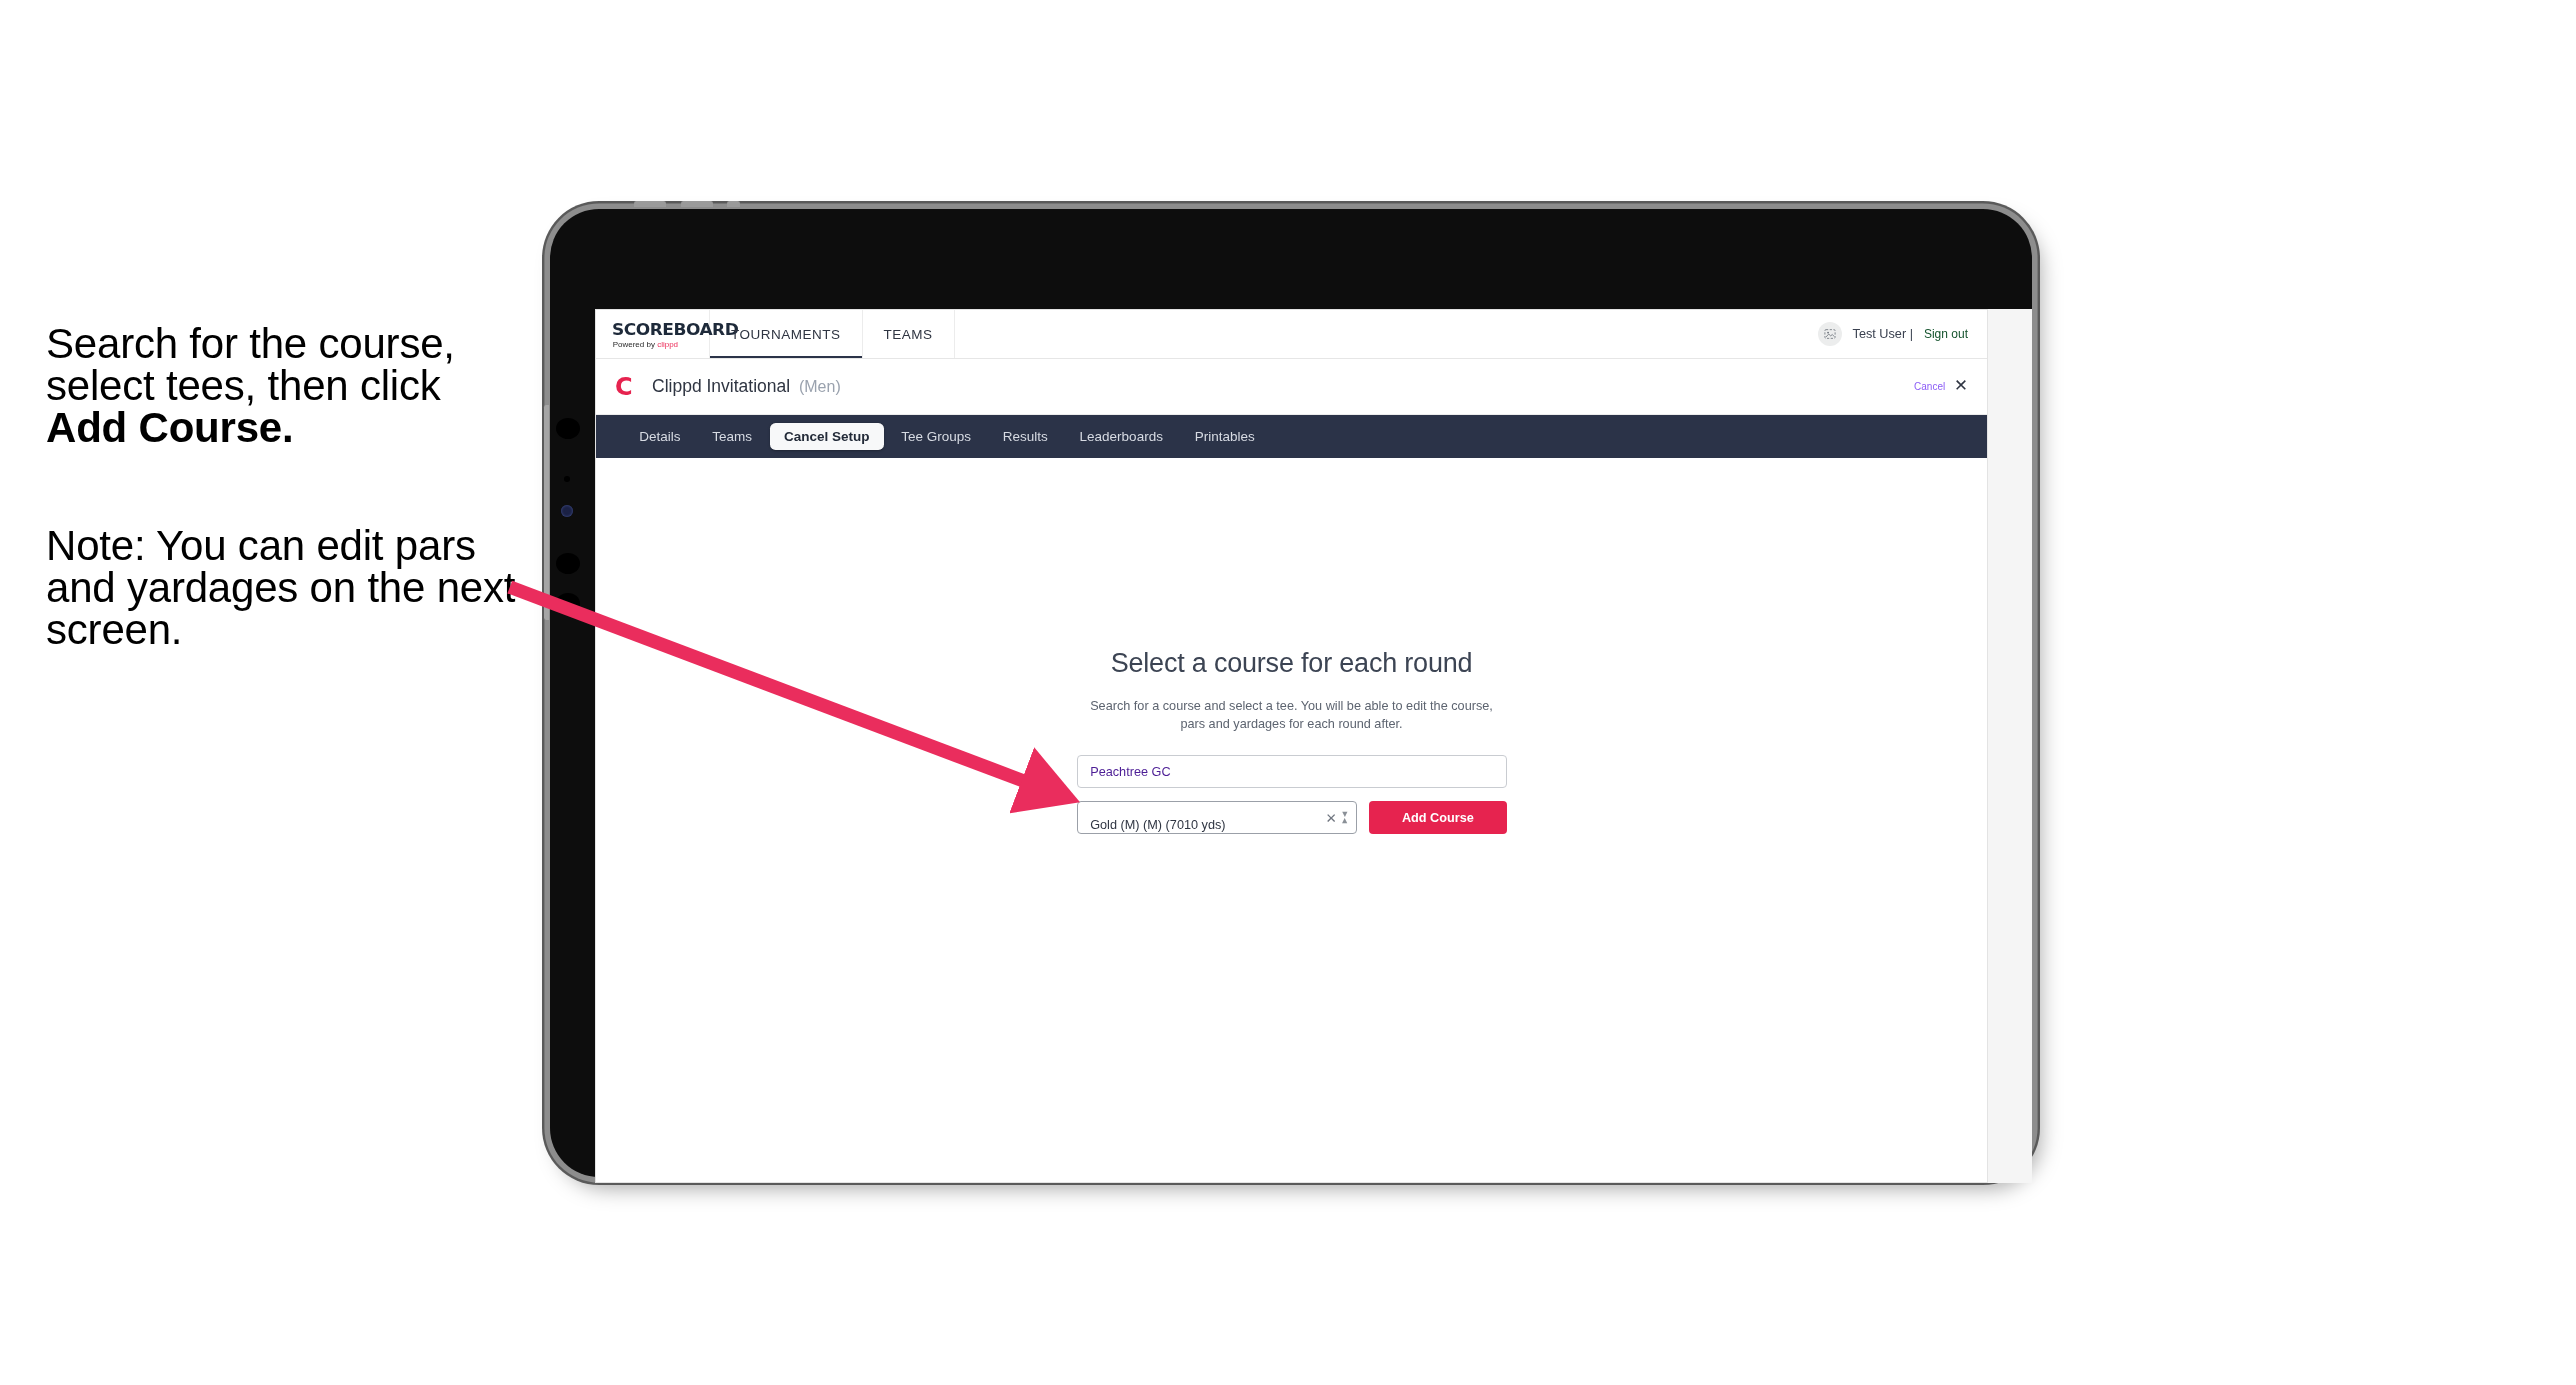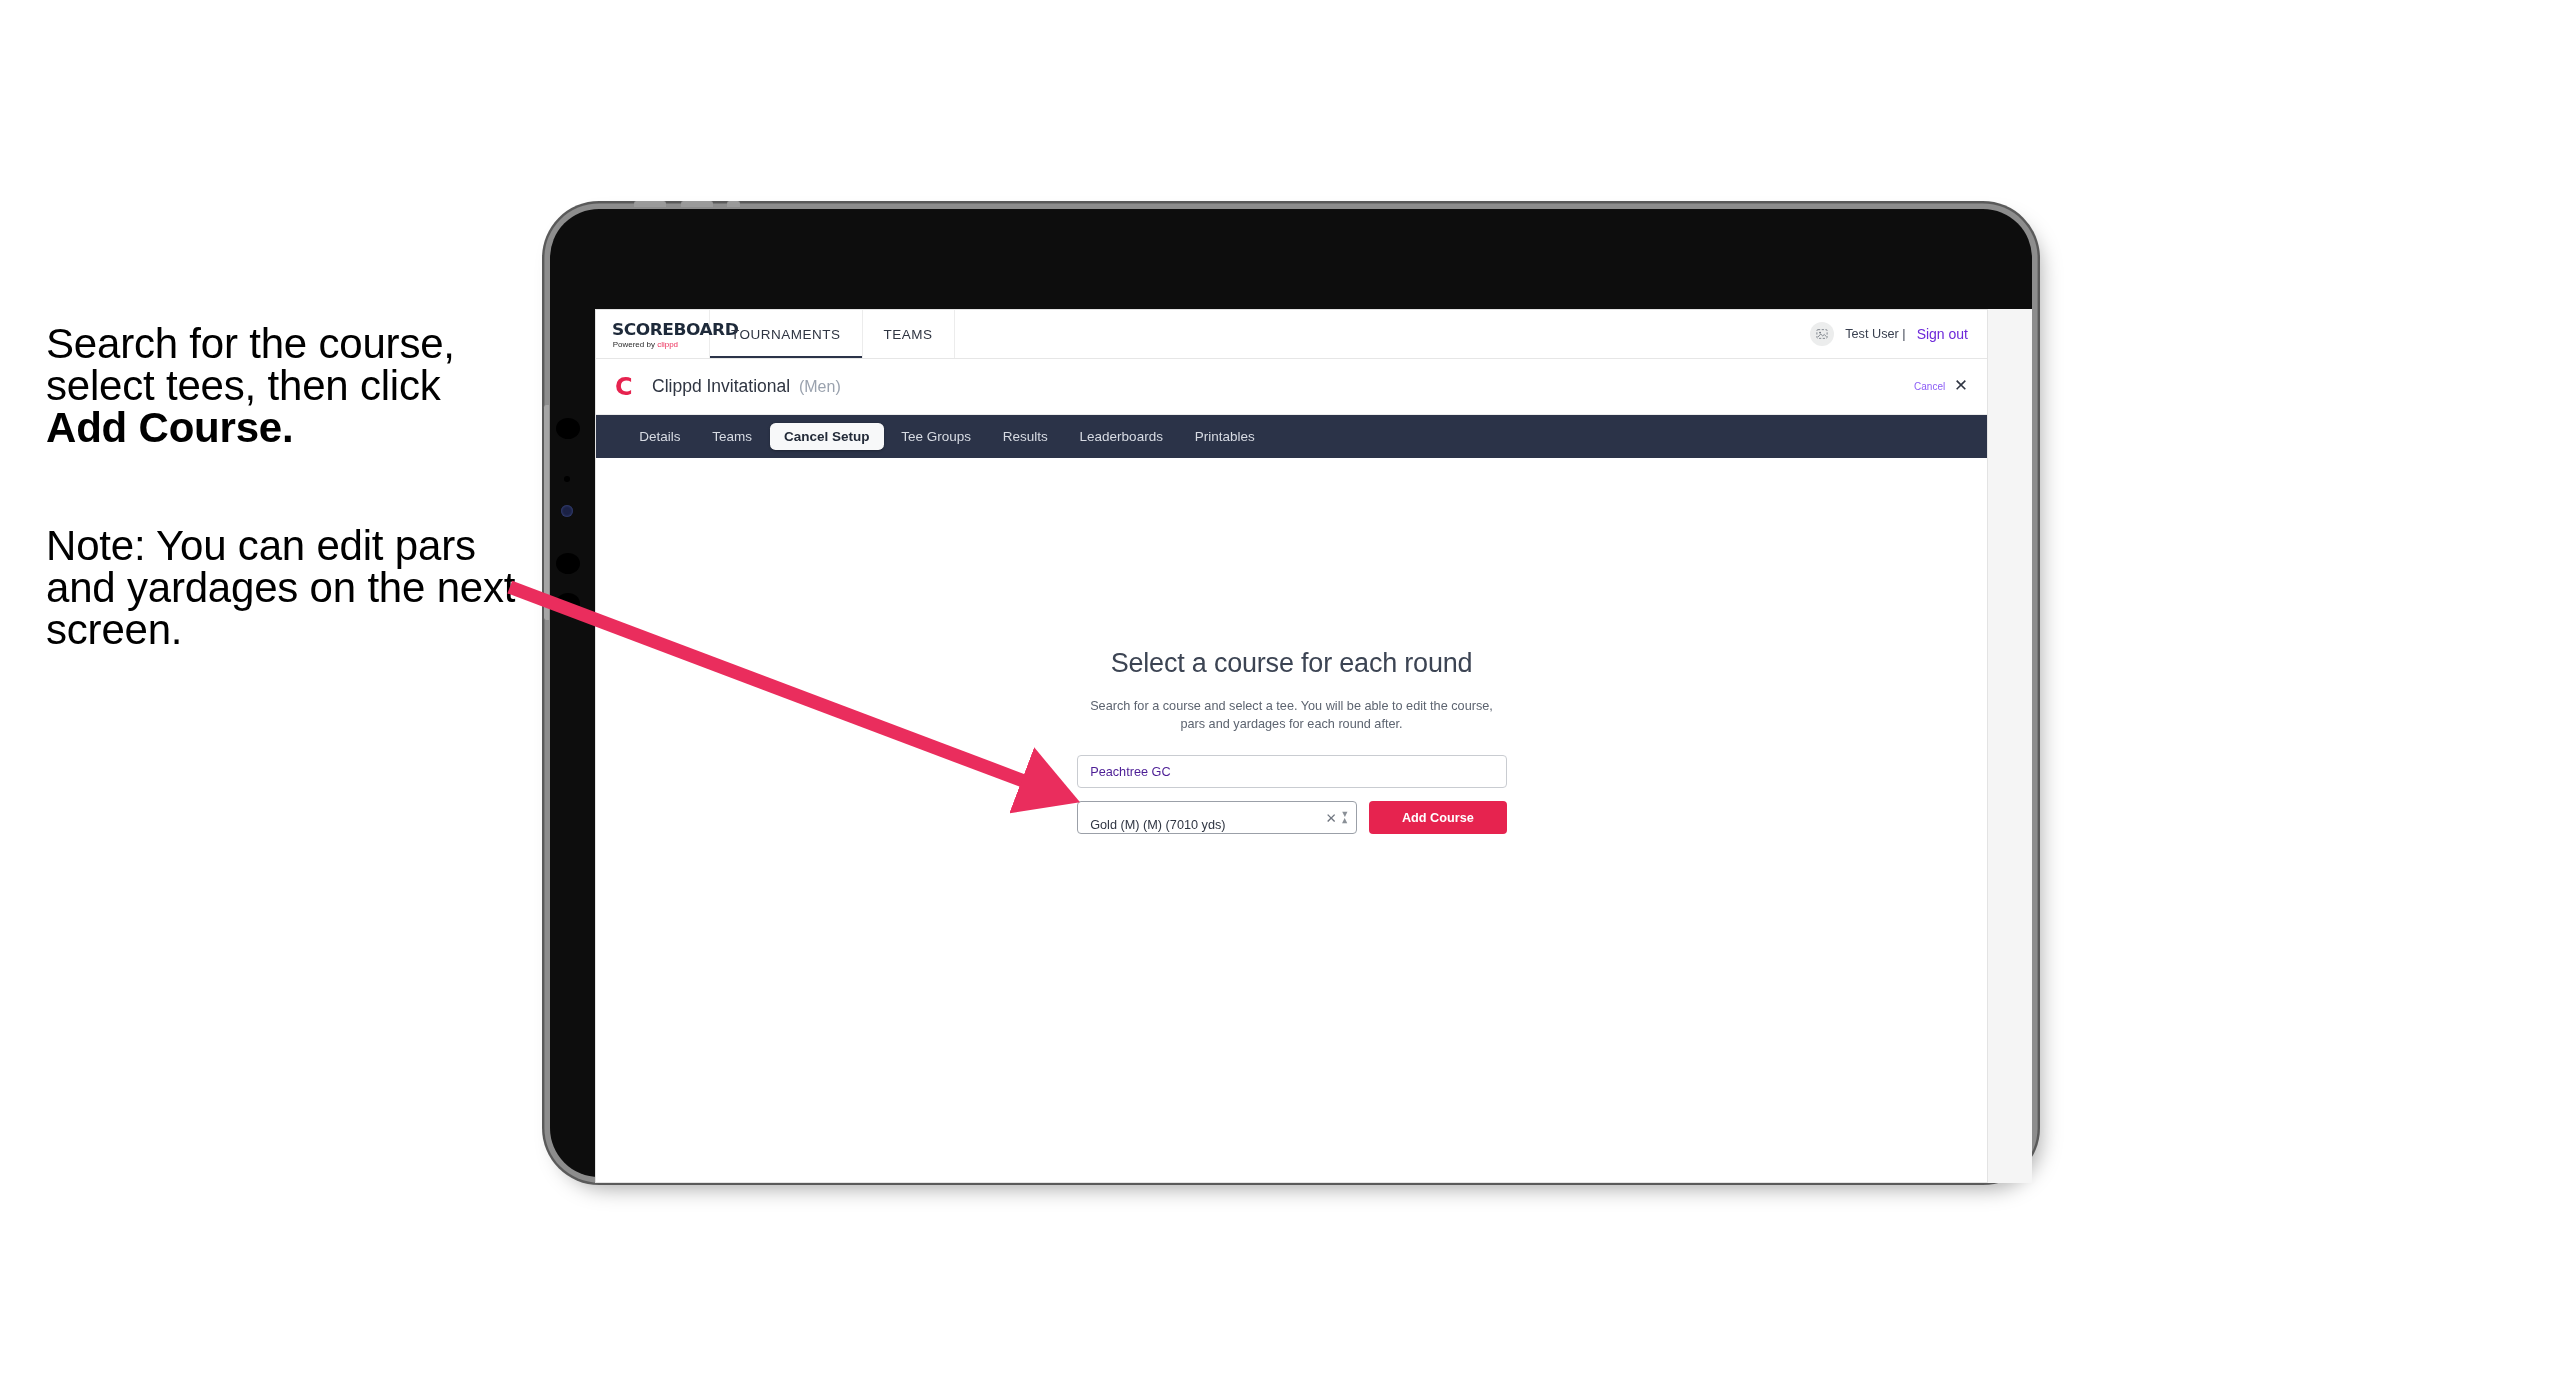--- a/index.html
+++ b/index.html
@@ -144,21 +144,21 @@
     padding-right: 19px;
     gap: 11px;
   }
   #avatar {
     width: 24px; height: 24px;
     border-radius: 50%;
     background: #eceded;
     display: flex; align-items: center; justify-content: center;
   }
   #user-name { font-size: 12.7px; color: #3a4150; }
-  #sign-out { font-size: 14px; color: #6d28d9; cursor: pointer; }
+  #sign-out { font-size: 12px; color: #14532d; cursor: pointer; }
 
   
   #title-row {
     height: 56px;
     background: #ffffff;
     display: flex; align-items: center;
     padding: 0 19px 0 19px;
     border-bottom: 0.8px solid #ececec;
   }
   #clippd-mark {

